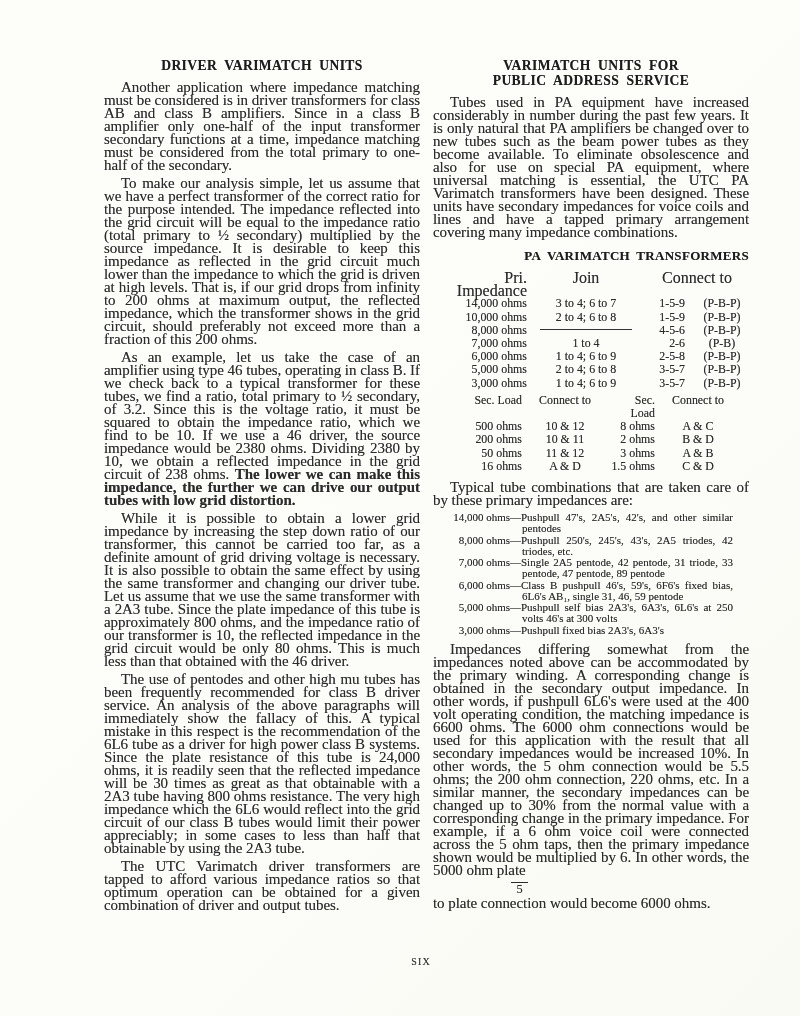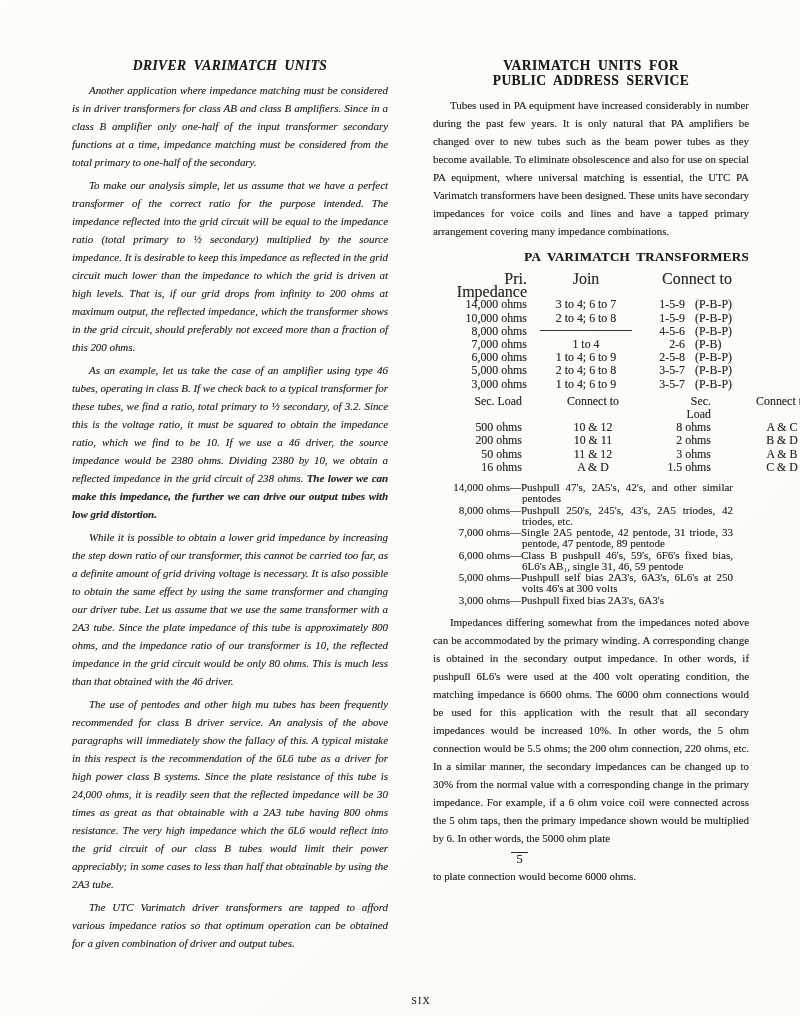--- a/index.html
+++ b/index.html
@@ -4,61 +4,61 @@
 <style>
   html,body{margin:0;padding:0;background:#e8e8e4;}
   .page{
     position:relative;width:800px;height:1016px;margin:0 auto;
     background:linear-gradient(135deg,#fdfdfa 0%,#fcfcf8 60%,#fafaf4 100%);
     font-family:"Liberation Serif","DejaVu Serif",serif;
     color:#2b2b2b;overflow:hidden;
     text-shadow:0 0 .4px rgba(20,20,20,.45);
   }
   .col{position:absolute;top:58px;width:316px;}
-  .col-left{left:72px;font-style:italic;}
+  .col-left{left:104px;}
   .col-right{left:433px;}
   .heading{
     text-align:center;font-weight:bold;font-size:13.6px;line-height:15px;
     letter-spacing:.4px;word-spacing:3.5px;color:#1c1c1c;margin:0 0 8px 0;
   }
   .subheading{
     text-align:right;font-weight:bold;font-size:13px;line-height:14px;
     letter-spacing:.3px;word-spacing:3px;color:#1c1c1c;margin:10px 0 8px 0;
   }
   .para{
-    font-size:11px;line-height:18px;text-align:justify;
+    font-size:15px;line-height:13px;text-align:justify;
     text-indent:17px;margin:0 0 5px 0;letter-spacing:-.05px;
   }
   .para .b{font-weight:bold;}
   .noindent{text-indent:0;}
   
   .pri-table{margin:5px 0 4px 0;font-size:11.9px;line-height:13.2px;}
   .pri-row{display:grid;grid-template-columns:94px 118px 40px auto;}
   .pri-row .c1{text-align:right;}
   .pri-row .c2{text-align:center;}
   .pri-row .c3{text-align:right;}
-  .pri-row .c4{text-align:left;padding-left:10px;}
+  .pri-row .c4{text-align:center;padding-left:10px;}
   .pri-head{font-size:16px;}
   .pri-head .span34{grid-column:3 / 5;text-align:center;padding-left:0;}
   .join-rule{display:inline-block;width:92px;border-top:1.2px solid #333;vertical-align:middle;margin-bottom:3px;}
   
   .sec-table{margin:4px 0 8px 0;font-size:11.9px;line-height:13.2px;}
-  .sec-row{display:grid;grid-template-columns:89px 86px 47px 86px;gap:28px;}
+  .sec-row{display:grid;grid-template-columns:89px 86px 47px 86px;}
   .sec-row .c1,.sec-row .c3{text-align:right;}
   .sec-row .c2,.sec-row .c4{text-align:center;}
   
   .tube-list{margin:4px 16px 7px 0;font-size:11px;line-height:10.9px;}
   .tube-item{padding-left:89px;text-indent:-72px;text-align:justify;margin:0 0 .8px 0;}
   .tube-val{display:inline-block;width:60px;text-align:right;text-indent:0;}
   
   .fraction{width:17px;border-top:1.4px solid #2b2b2b;margin:3px 0 0 78px;
     text-align:center;font-size:12.4px;line-height:13.5px;}
   .page-number{
     position:absolute;top:956px;left:0;width:100%;text-align:center;
-    font-size:10px;letter-spacing:1.2px;padding-left:42px;box-sizing:border-box;color:#333;margin-top:39px;
+    font-size:10px;letter-spacing:1.2px;padding-left:42px;box-sizing:border-box;color:#333;
   }
 </style>
 </head>
 <body>
 
 <div class="page">
 
   <div class="col col-left">
     <div class="heading">DRIVER VARIMATCH UNITS</div>
     <p class="para">Another application where impedance matching must be considered is in driver transformers for class AB and class B amplifiers. Since in a class B amplifier only one-half of the input transformer secondary functions at a time, impedance matching must be considered from the total primary to one-half of the secondary.</p>
@@ -154,20 +154,21 @@
         <span class="c4">A &amp; B</span>
       </div>
       <div class="sec-row">
         <span class="c1">16 ohms</span>
         <span class="c2">A &amp; D</span>
         <span class="c3">1.5 ohms</span>
         <span class="c4">C &amp; D</span>
       </div>
     </div>
 
+    <p class="para">Typical tube combinations that are taken care of by these primary impedances are:</p>
 
     <div class="tube-list">
       <div class="tube-item"><span class="tube-val">14,000 ohms</span><span>—Pushpull 47's, 2A5's, 42's, and other similar pentodes</span></div>
       <div class="tube-item"><span class="tube-val">8,000 ohms</span><span>—Pushpull 250's, 245's, 43's, 2A5 triodes, 42 triodes, etc.</span></div>
       <div class="tube-item"><span class="tube-val">7,000 ohms</span><span>—Single 2A5 pentode, 42 pentode, 31 triode, 33 pentode, 47 pentode, 89 pentode</span></div>
       <div class="tube-item"><span class="tube-val">6,000 ohms</span><span>—Class B pushpull 46's, 59's, 6F6's fixed bias, 6L6's AB₁, single 31, 46, 59 pentode</span></div>
       <div class="tube-item"><span class="tube-val">5,000 ohms</span><span>—Pushpull self bias 2A3's, 6A3's, 6L6's at 250 volts 46's at 300 volts</span></div>
       <div class="tube-item"><span class="tube-val">3,000 ohms</span><span>—Pushpull fixed bias 2A3's, 6A3's</span></div>
     </div>
 

